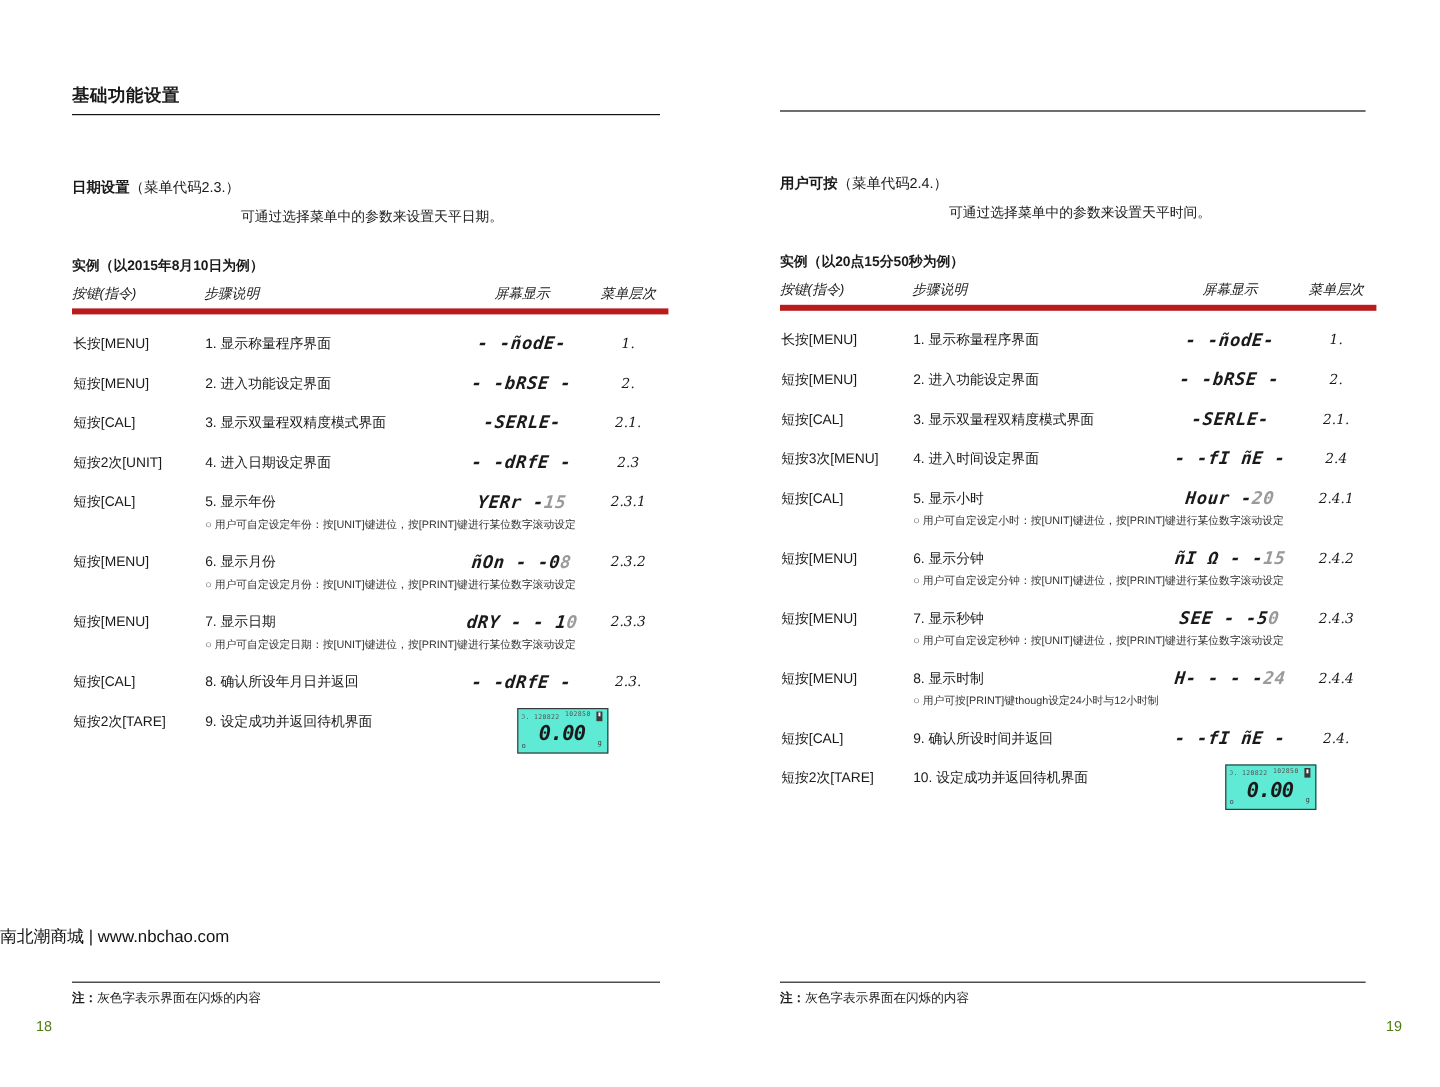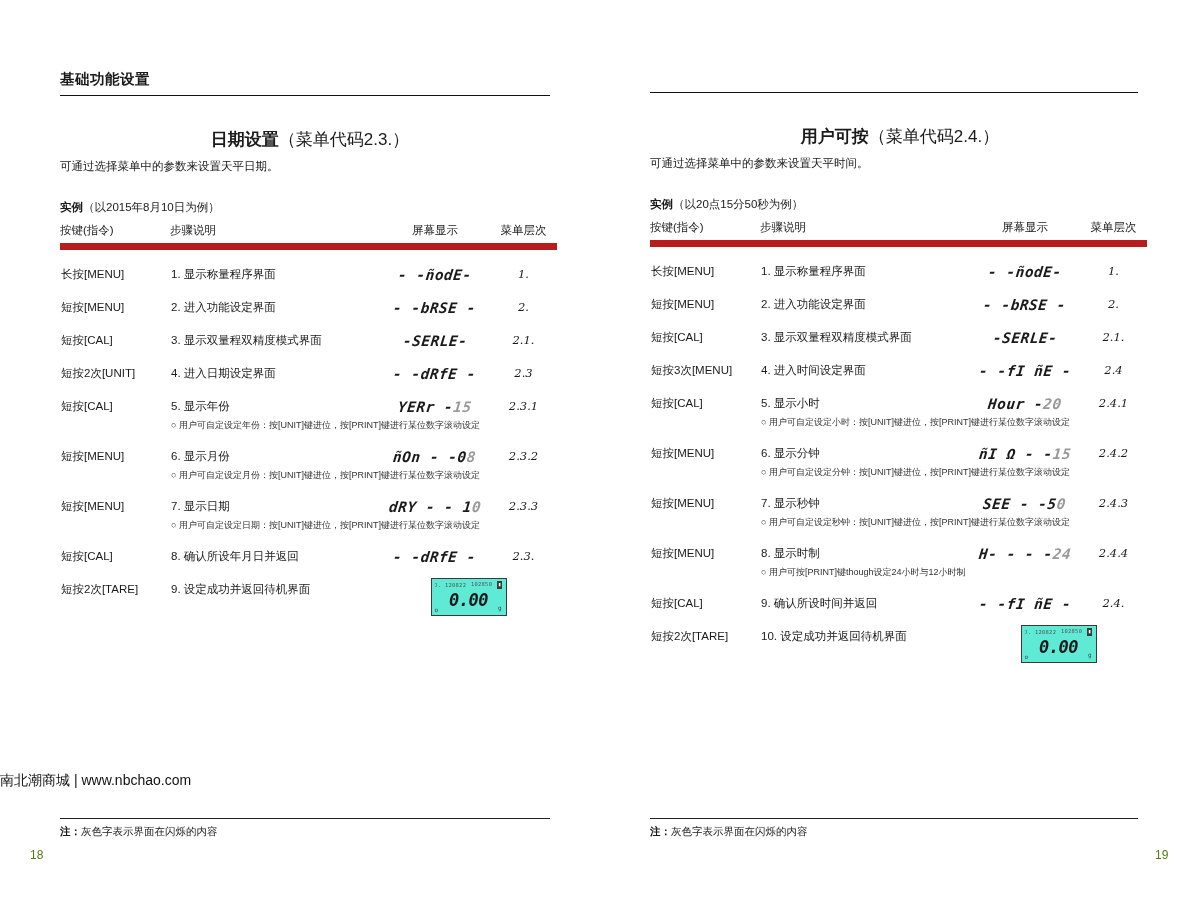--- a/index.html
+++ b/index.html
@@ -32,54 +32,55 @@
     padding-bottom:6px;
   }
   .rule {
     border-bottom:1.6px solid #111;
     width:490px;
     margin-bottom:0;
   }
   .rule-right { width:488px; }
 
   .blockhead {
-    margin-top:32px;
-    font-size:17px;
-    font-weight:bold;
-    text-align:center;
+    margin-top:52px;
+    font-size:12px;
+    font-weight:bold;
   }
   .blockhead .norm { font-weight:normal; }
   .blockdesc {
     margin-top:8px;
     font-size:11.5px;
+    text-align:center;
   }
   .example {
     margin-top:26px;
     font-size:11.5px;
     font-weight:bold;
   }
-  .example .norm { font-weight:normal;margin-top:32px; }
+  .example .norm { font-weight:bold;margin-top:32px; }
 
   table.steps {
     margin-top:6px;
     border-collapse:collapse;
     width:497px;
     table-layout:fixed;
   }
   table.steps col.c1 { width:110px; }
   table.steps col.c2 { width:210px; }
   table.steps col.c3 { width:110px; }
   table.steps col.c4 { width:67px; }
 
   table.steps thead th {
     font-size:11.5px;
     font-weight:normal;
     text-align:left;
     padding:2px 0 5px 0;
-    border-bottom:7px solid #b91c1c;
+    border-bottom:5px solid #b91c1c;
+    font-style:italic;
   }
   table.steps thead th.ctr { text-align:center; }
 
   table.steps td {
     vertical-align:top;
     font-size:11.5px;
     padding-top:17px;
     padding-bottom:0;
   }
   table.steps td.key { white-space:nowrap; }

